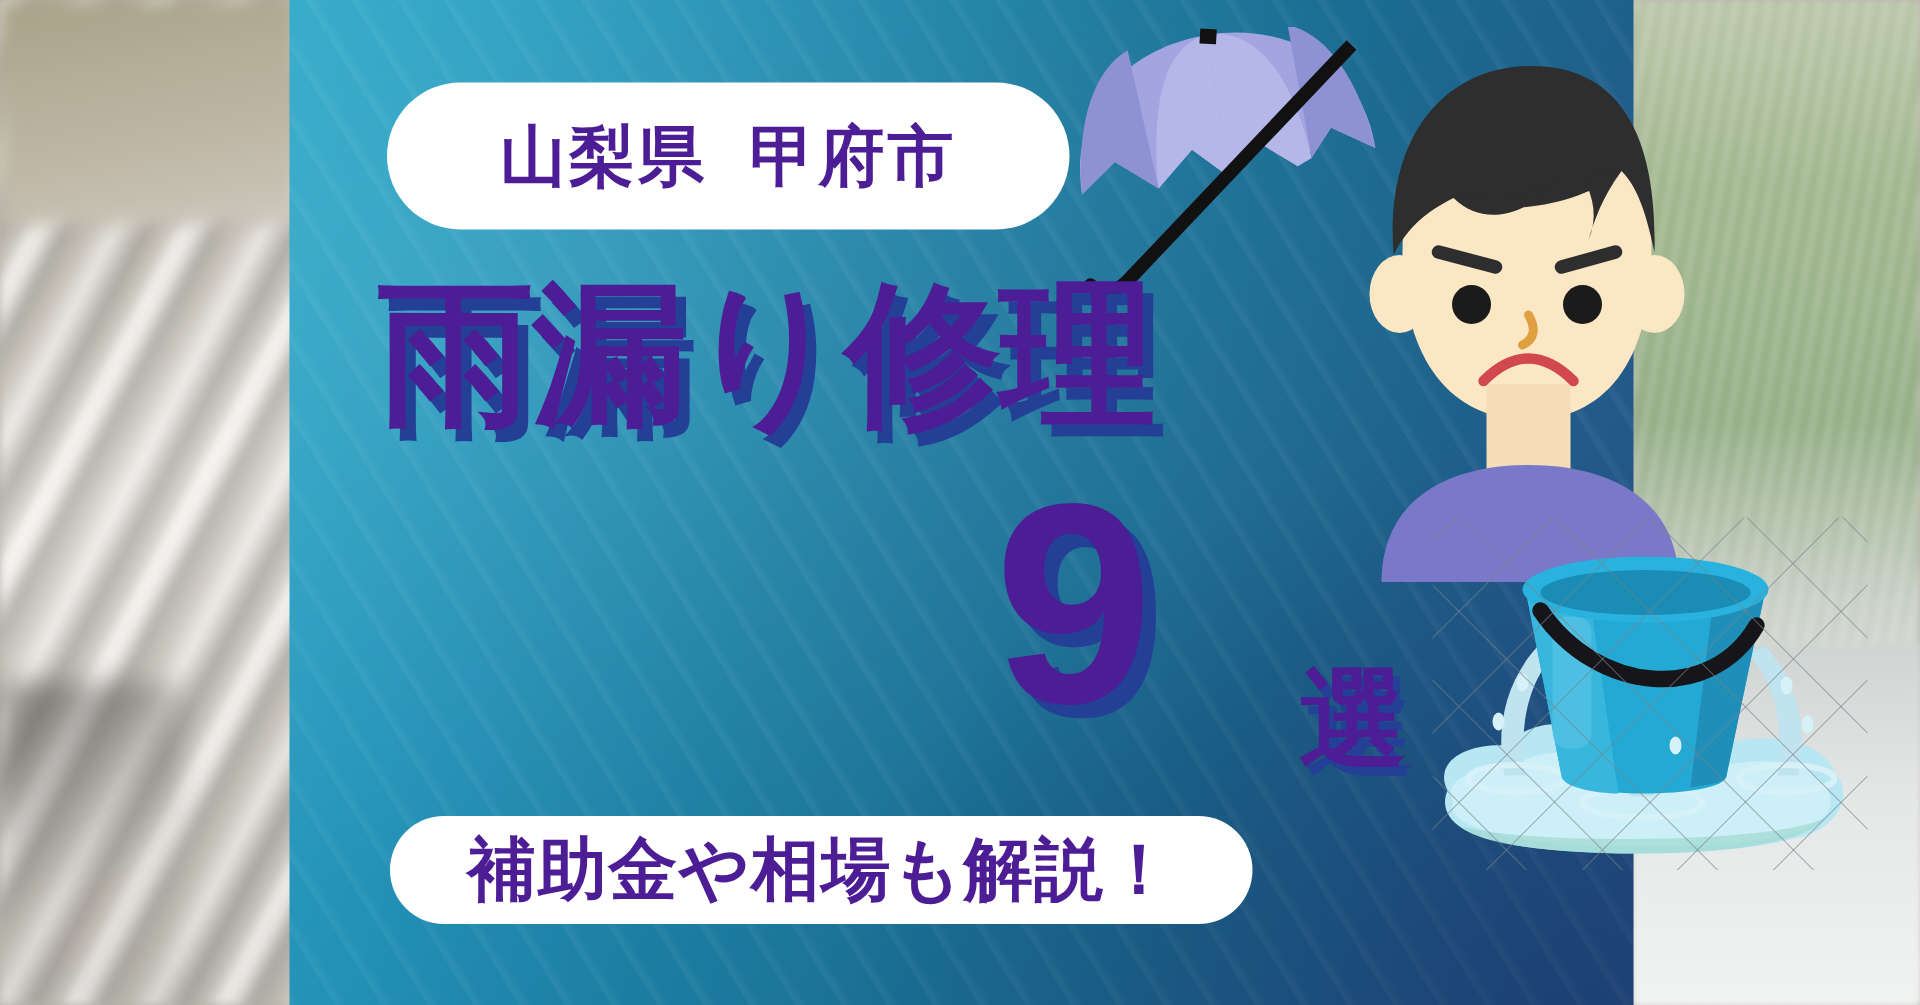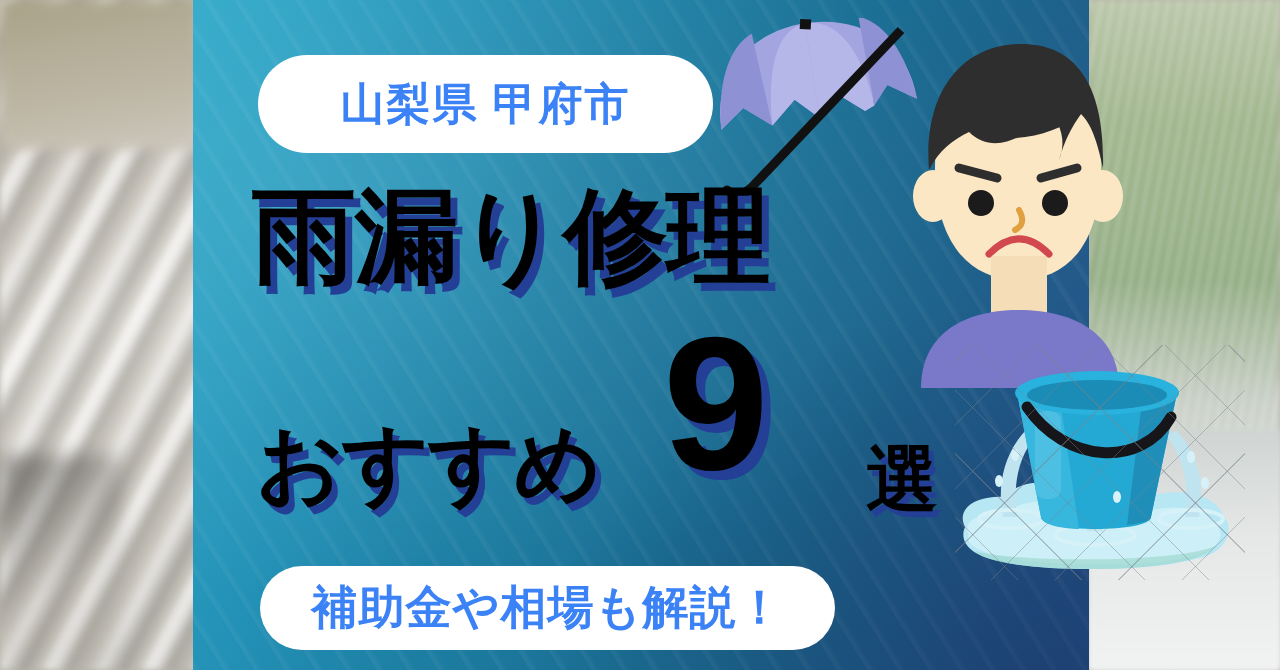--- a/index.html
+++ b/index.html
@@ -97,33 +97,33 @@
     font-style:italic;font-size:40px;color:rgba(255,255,255,.72);
     letter-spacing:1px;pointer-events:none;
   }
 
   
   .pill{
     position:absolute;background:#ffffff;border-radius:999px;
     display:flex;align-items:center;justify-content:center;
   }
   .pill-top{left:258px;top:55px;width:455px;height:98px;}
-  .pill-bot{left:260px;top:566px;width:575px;height:84px;text-align:right;}
+  .pill-bot{left:260px;top:544px;width:575px;height:72px;text-align:right;}
   .pill-text{
-    font-family:Liberation Sans, sans-serif;
-    font-weight:bold;color:#3b82f6;white-space:nowrap;
+    font-family:Liberation Mono, monospace;
+    font-weight:bold;color:#4c1d95;white-space:nowrap;
   }
   .pill-top .pill-text{font-size:44px;letter-spacing:2px;}
   .pill-bot .pill-text{font-size:46px;letter-spacing:1px;}
 
   
   .hl{
     position:absolute;
     font-family:"DejaVu Sans","Liberation Sans",sans-serif;
-    font-weight:bold;color:#000000;white-space:nowrap;
+    font-weight:bold;color:#4c1d95;white-space:nowrap;
     text-shadow:7px 8px 0 #243f96;
   }
   .hl-main{left:252px;top:168px;font-size:104px;letter-spacing:-1px;}
   .hl-sub1{left:256px;top:310px;font-size:82px;letter-spacing:0px;
            text-shadow:6px 7px 0 #243f96;}
   .hl-sub2{left:256px;top:406px;font-size:86px;letter-spacing:-2px;
            text-shadow:6px 7px 0 #243f96;}
   .hl-num{left:663px;top:308px;font-size:190px;line-height:190px;
           text-shadow:9px 9px 0 #243f96;
           font-family:"Liberation Sans","DejaVu Sans",sans-serif;}
@@ -225,21 +225,20 @@
     <ellipse cx="250" cy="138" rx="4" ry="6" fill="#d7f1f8"></ellipse>
     <ellipse cx="162" cy="152" rx="4" ry="6" fill="#d7f1f8"></ellipse>
   </svg>
   <div class="wm"></div>
 
   <div class="pill pill-top">
     <span class="pill-text">山梨県 甲府市</span>
   </div>
 
   <div class="hl hl-main">雨漏り修理</div>
-  <div class="hl hl-sub2">おすすめ</div>
   <div class="hl hl-num">9</div>
   <div class="hl hl-sen">選</div>
 
   <div class="pill pill-bot">
     <span class="pill-text">補助金や相場も解説！</span>
   </div>
 
 </div>
 
 </body></html>

